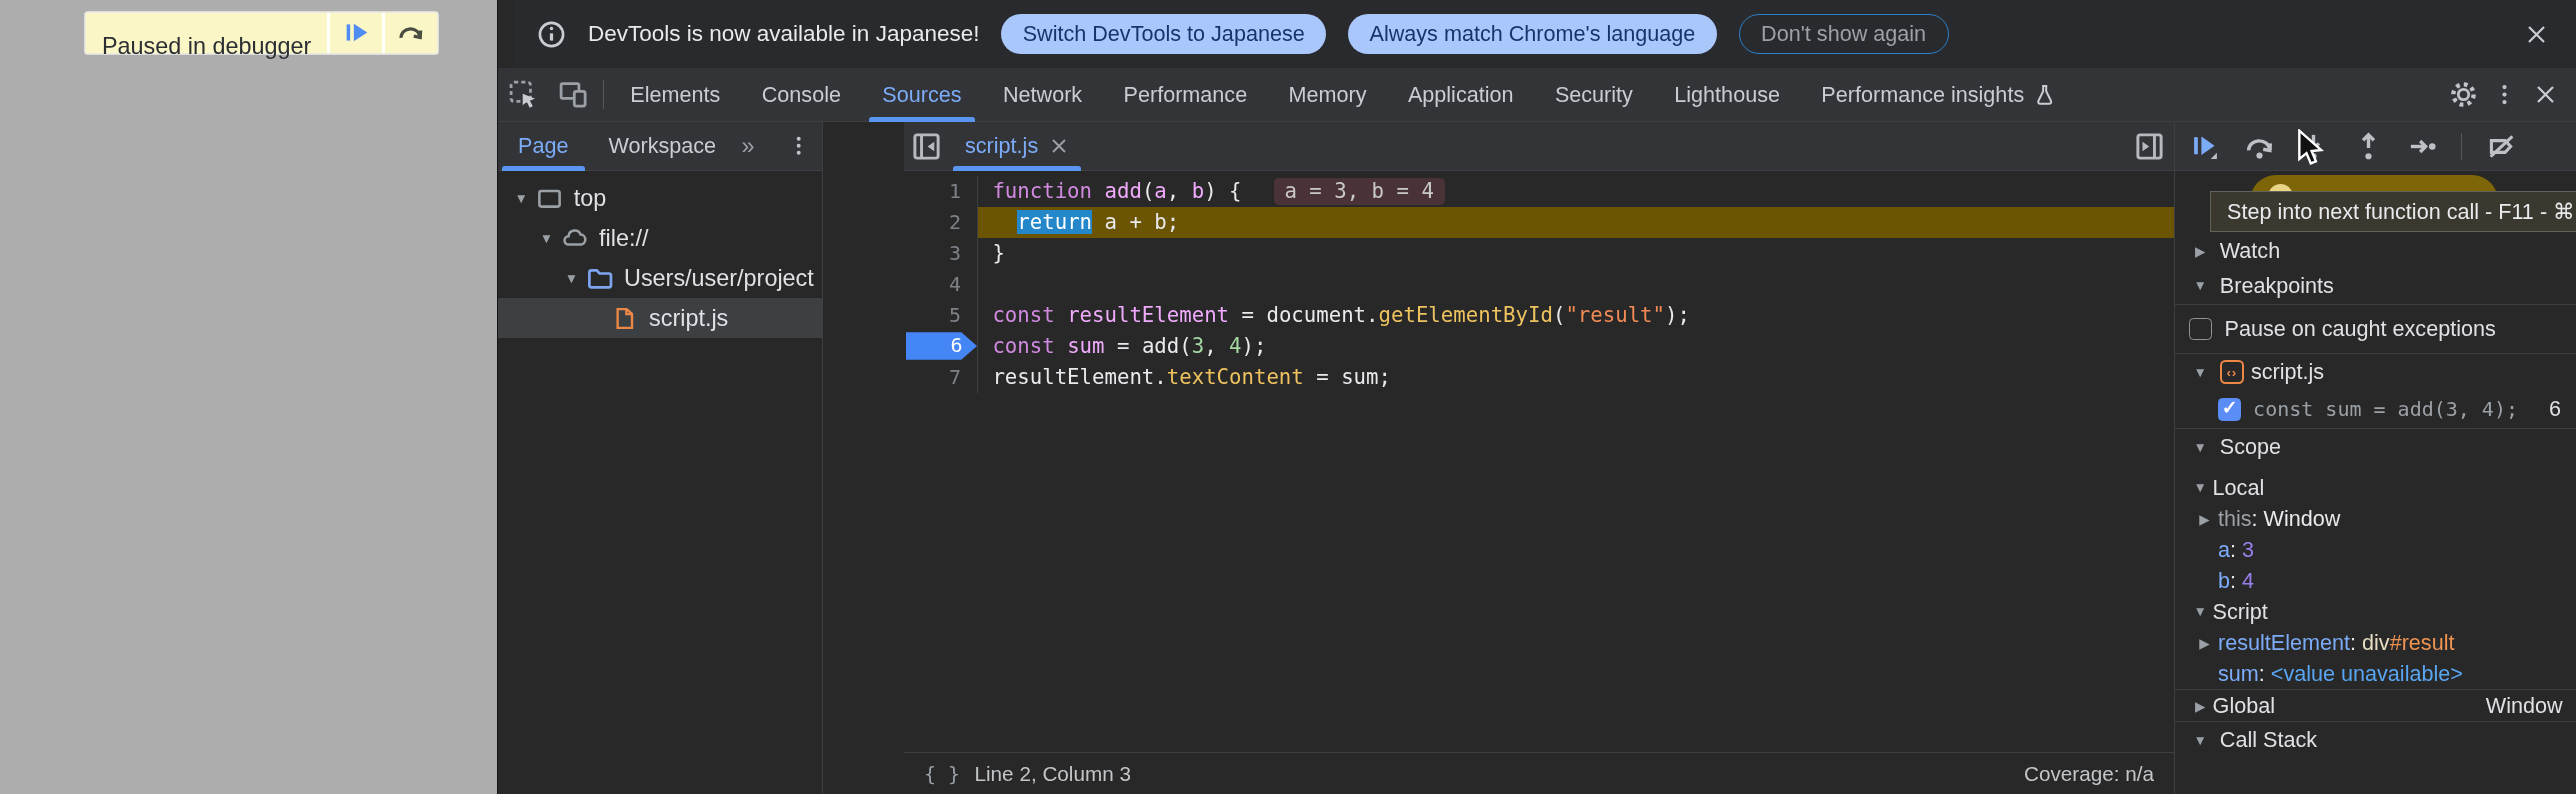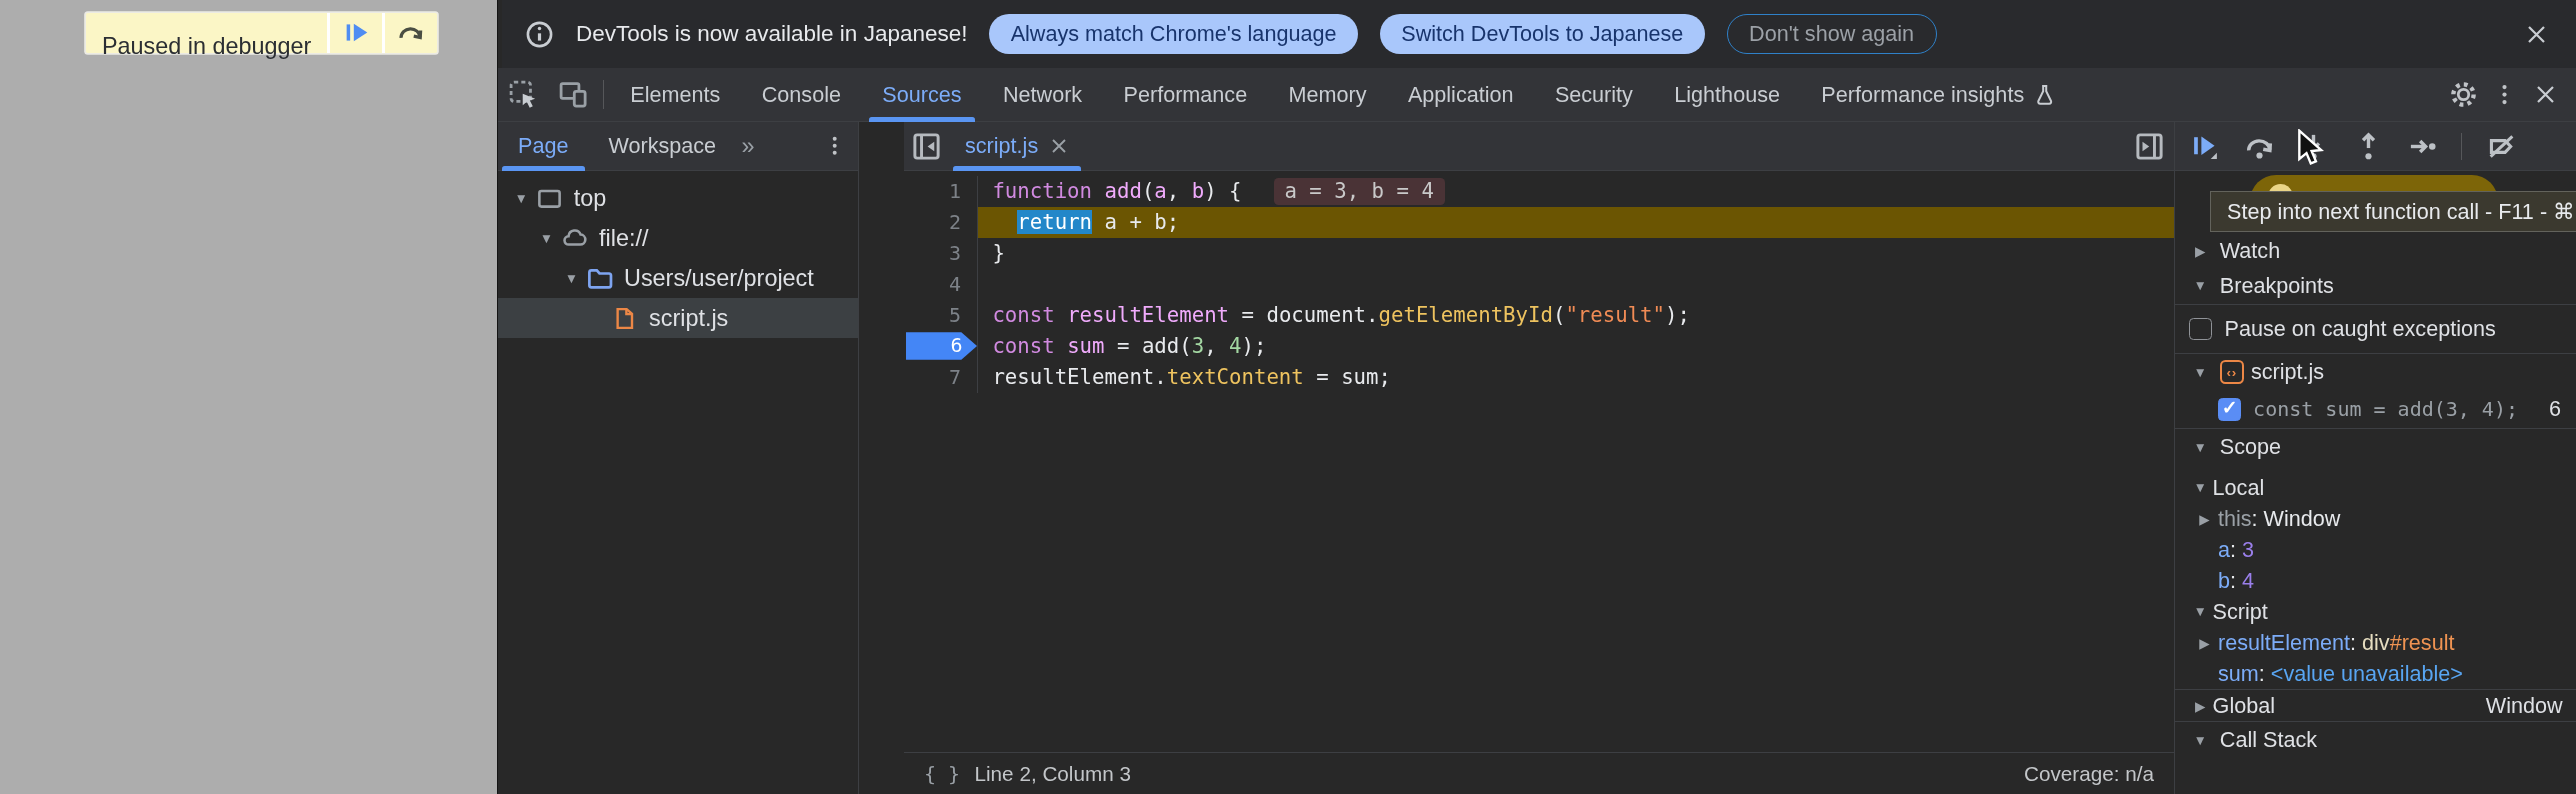--- a/index.html
+++ b/index.html
@@ -14,21 +14,21 @@
   #paused-banner .seg-label { display:flex; align-items:center; padding:0 16px;
                    font-size:23.4px; color:#2b2e33;margin-top:28px; }
   #paused-banner .seg-btn { width:52px; display:flex; align-items:center; justify-content:center; }
   #paused-banner .vsep { width:2.7px; background:#ffffff; }
 
   
   #devtools { left:497px; top:0; width:2079px; height:795px; background:#282828;
               border-left:0.9px solid #141414; overflow:hidden; color:#dfe1e5; }
 
   
-  #notif { position:absolute; left:4px; top:0; right:0; height:68px; background:#292a2d;
+  #notif { position:absolute; left:16px; top:0; right:0; height:68px; background:#292a2d;
            display:flex; align-items:center; padding:0 23.4px; gap:21.6px; }
   #notif .msg { font-size:22.5px; color:#e8eaed; }
   .pill-btn { height:40px; border-radius:20px; background:#a9c7fb; color:#18346c;
               font-size:21.6px; font-weight:500; display:flex; align-items:center;
               padding:0 21.6px; border:none; cursor:pointer; }
   .ghost-btn { height:40px; border-radius:20px; background:transparent; color:#9ca1a7;
                font-size:21.6px; display:flex; align-items:center; padding:0 21.6px;
                border:1.8px solid #2f81c9; }
   .flex-sp { flex:1; }
   .x-btn { width:32px; height:32px; display:flex; align-items:center; justify-content:center; }
@@ -43,21 +43,21 @@
   .m-tab.sel { color:#7cacf8; }
   .m-tab.sel::after { content:""; position:absolute; left:7.2px; right:7.2px; bottom:0;
                       height:4.5px; background:#5a95f2; border-radius:2.7px 2.7px 0 0; }
   .m-tab .flask { margin-left:9px; display:flex; }
   #main-tabs .right-icons { display:flex; align-items:center; gap:9px; margin-right:14.4px; }
 
   
   #bodywrap { position:absolute; left:0; top:122px; right:0; bottom:0; }
 
   
-  #nav-panel { position:absolute; left:0; top:0; bottom:0; width:361px;
+  #nav-panel { position:absolute; left:0; top:0; bottom:0; width:325px;
                border-right:0.9px solid #3d3f43; }
   #nav-tabs { height:49px; background:#333438; border-bottom:0.9px solid #3d3f43;
               display:flex; align-items:center; }
   .n-tab { height:49px; display:flex; align-items:center; padding:0 20px; font-size:21.6px;
            color:#c9cdd2; position:relative; }
   .n-tab.sel { color:#7cacf8; }
   .n-tab.sel::after { content:""; position:absolute; left:3.6px; right:3.6px; bottom:0;
                       height:4.5px; background:#5a95f2; border-radius:2.7px 2.7px 0 0; }
   .chev2 { font-size:23.4px; color:#9aa0a6; padding:0 5.4px; }
   #tree { padding-top:7.2px; }
@@ -169,22 +169,22 @@
 
   <div id="notif">
     <span>
       <svg width="29" height="29" viewBox="0 0 20 20" fill="none" stroke="#c9cdd2" stroke-width="1.8">
           <circle cx="10" cy="10" r="8"></circle>
           <path d="M10 9.2v5" stroke-width="2.2"></path>
           <circle cx="10" cy="5.9" r="1.2" fill="#c9cdd2" stroke="none"></circle>
         </svg>
     </span>
     <span class="msg">DevTools is now available in Japanese!</span>
+    <button class="pill-btn">Switch DevTools to Japanese</button>
     <button class="pill-btn">Always match Chrome's language</button>
-    <button class="pill-btn">Switch DevTools to Japanese</button>
     <button class="ghost-btn">Don't show again</button>
     <div class="flex-sp"></div>
     <div class="x-btn">
       <svg width="25" height="25" viewBox="0 0 20 20" stroke="#c9cdd2" stroke-width="1.8">
           <path d="M4 4l12 12M16 4L4 16"></path>
         </svg>
     </div>
   </div>
 
   <div id="main-tabs">

